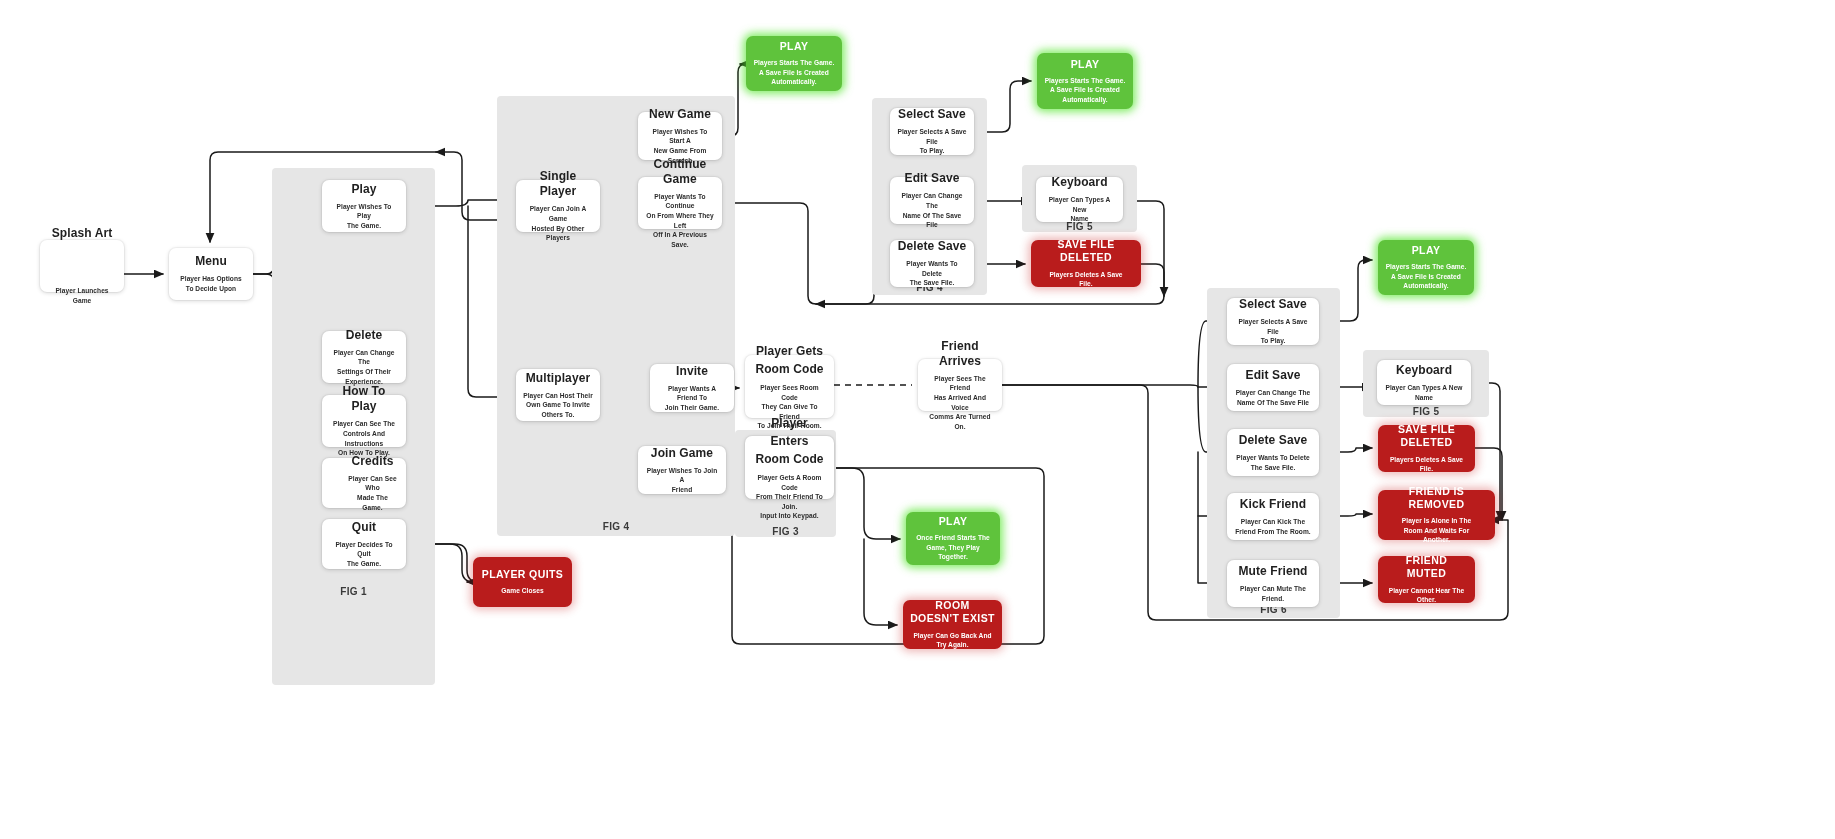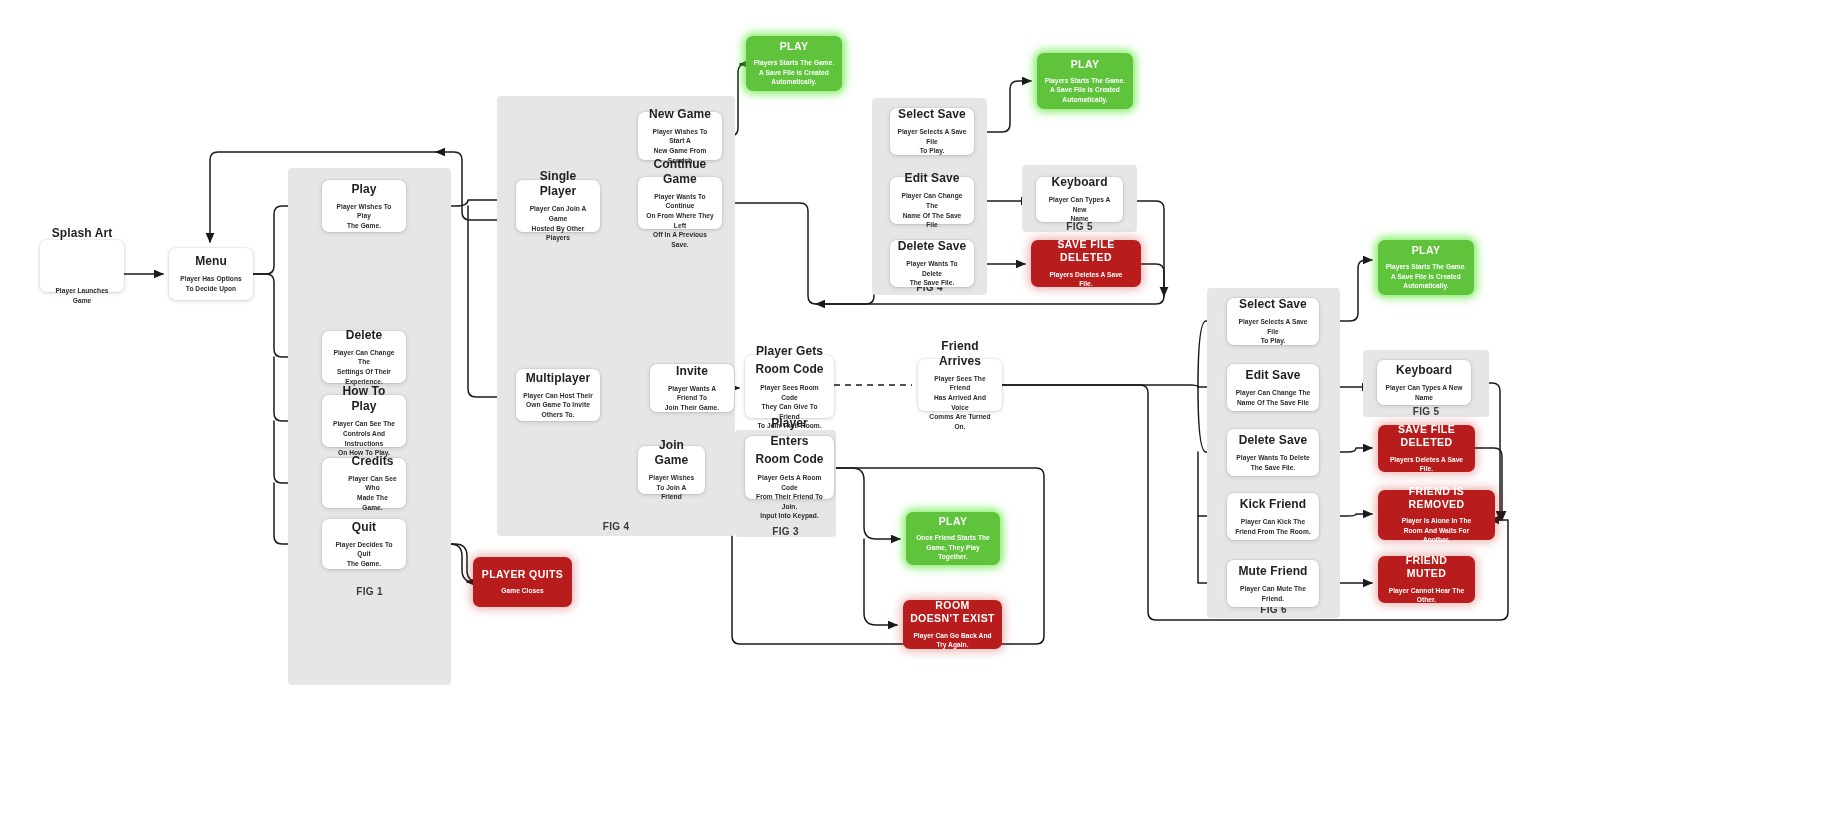--- a/index.html
+++ b/index.html
@@ -105,21 +105,21 @@
       <path d="M436,152 L218,152 Q210,152 210,160 L210,242"></path>
 
       <path d="M497,220 L470,220 Q462,220 462,212 L462,160 Q462,152 454,152 L436,152"></path>
     </g>
     <g fill="none" stroke="#1a1a1a" stroke-width="1.4" stroke-dasharray="6 5">
       <path d="M834,385 L912,385"></path>
     </g>
   </svg>
 
   <div id="groups">
-      <div class="figgroup" style="left: 272px; top: 168px; width: 163px; height: 517px; margin-left: 16px;">
+      <div class="figgroup" style="left: 272px; top: 168px; width: 163px; height: 517px;">
         <div class="figlabel" style="top: 418px;">FIG 1</div>
       </div>
       <div class="figgroup" style="left: 497px; top: 96px; width: 238px; height: 440px;">
         <div class="figlabel" style="top: 425px;">FIG 4</div>
       </div>
       <div class="figgroup" style="left: 735px; top: 430px; width: 101px; height: 107px;">
         <div class="figlabel" style="top: 96px;">FIG 3</div>
       </div>
       <div class="figgroup" style="left: 872px; top: 98px; width: 115px; height: 197px;">
         <div class="figlabel" style="top: 184px;">FIG 4</div>
@@ -181,21 +181,21 @@
         <div class="d">Player Wishes To Start A<br>New Game From Scratch</div>
       </div>
       <div class="node white" style="left: 638px; top: 177px; width: 84px; height: 52px;">
         <div class="t">Continue Game</div>
         <div class="d">Player Wants To Continue<br>On From Where They Left<br>Off In A Previous Save.</div>
       </div>
       <div class="node white" style="left: 638px; top: 364px; width: 84px; height: 48px; margin-left: 12px;">
         <div class="t">Invite</div>
         <div class="d">Player Wants A Friend To<br>Join Their Game.</div>
       </div>
-      <div class="node white" style="left: 638px; top: 446px; width: 67px; height: 48px;">
+      <div class="node white" style="left: 638px; top: 446px; width: 88px; height: 48px;">
         <div class="t">Join Game</div>
         <div class="d">Player Wishes To Join A<br>Friend</div>
       </div>
       <div class="node green" style="left: 746px; top: 36px; width: 96px; height: 55px;">
         <div class="t">PLAY</div>
         <div class="d">Players Starts The Game.<br>A Save File Is Created<br>Automatically.</div>
       </div>
       <div class="node white tall" style="left: 745px; top: 355px; width: 89px; height: 63px;">
         <div class="t">Player Gets<br>Room Code</div>
         <div class="d">Player Sees Room Code<br>They Can Give To Friend<br>To Join Their Room.</div>

